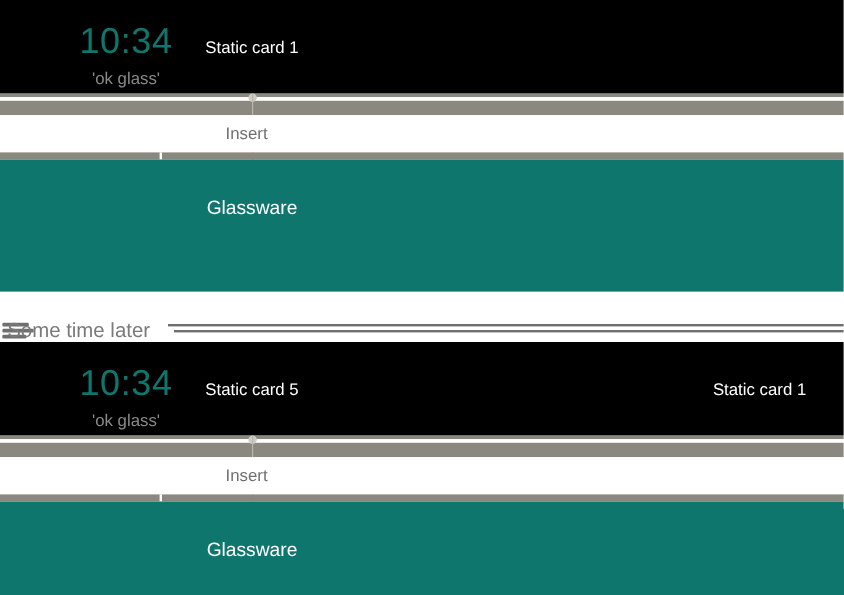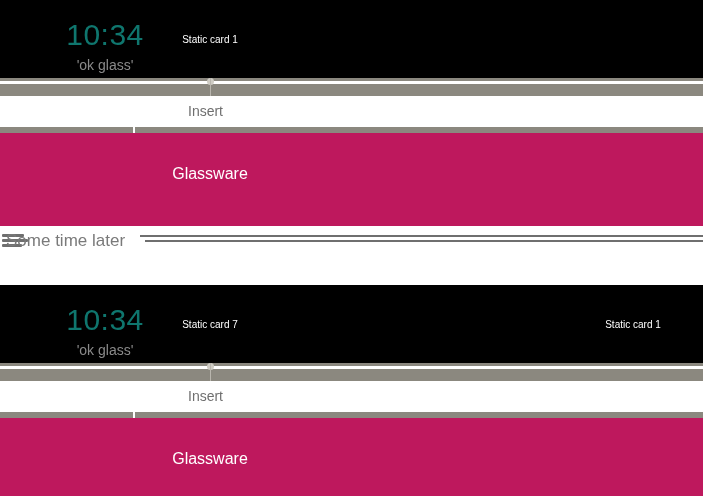--- a/index.html
+++ b/index.html
@@ -59,33 +59,33 @@
     font-size: 14px;
     font-family: "Liberation Sans", sans-serif;
   }
 
   .card-label {
     position: absolute;
     top: 0;
     height: 100%;
     width: 210px;
     color: #ffffff;
-    font-size: 10px;
+    font-size: 14px;
     display: flex;
     align-items: center;
     justify-content: center;
     font-family: "Liberation Sans", sans-serif;
   }
 
   
   .glassware-strip {
     position: absolute;
     left: 0;
     width: 703px;
-    background: #be185d;
+    background: #0f766e;
     overflow: hidden;
   }
   .glassware-label {
     position: absolute;
     left: 0;
     top: 0;
     width: 420px;
     height: 100%;
     display: flex;
     align-items: flex-start;
@@ -217,37 +217,37 @@
     <div class="insert-label" style="left:188px; top:25px;">Insert</div>
 
     <div class="track-bar foot" style="top:49px;"></div>
     <div class="foot-split" style="left:133px; top:49px; height:6px;"></div>
   </div>
 
   <div class="glassware-strip" style="top:133px; height:110px;">
     <div class="glassware-label">Glassware</div>
   </div>
 
-  <div class="divider" style="top:226px; height:42px;">
+  <div class="divider" style="top:261px; height:42px;">
     <div class="divider-icon" style="top:8px;">
       <i></i>
         <i></i>
         <i></i>
     </div>
     <div class="divider-text" style="top:5px;">Some time later</div>
     <div class="divider-rule r1" style="left:140px; top:9px; width:563px;"></div>
     <div class="divider-rule r2" style="left:145px; top:14px; width:558px;"></div>
   </div>
 
   <div class="card-strip" style="top:285px; height:78px;">
     <div class="clock">
       <div class="clock-time">10:34</div>
       <div class="clock-hint">'ok glass'</div>
     </div>
-    <div class="card-label" style="left:105px;">Static card 7</div>
+    <div class="card-label" style="left:105px;">Static card 5</div>
     <div class="card-label" style="left:528px;">Static card 1</div>
   </div>
 
   <div class="track-group" style="top:363px; height:55px;">
 
     <div class="track-bar thin" style="top:0px;"></div>
     <div class="track-gap" style="top:3px; height:3px;"></div>
     <div class="track-bar thick" style="top:6px;"></div>
 
     <div class="track-node" style="left:207px; top:0px;"></div>

